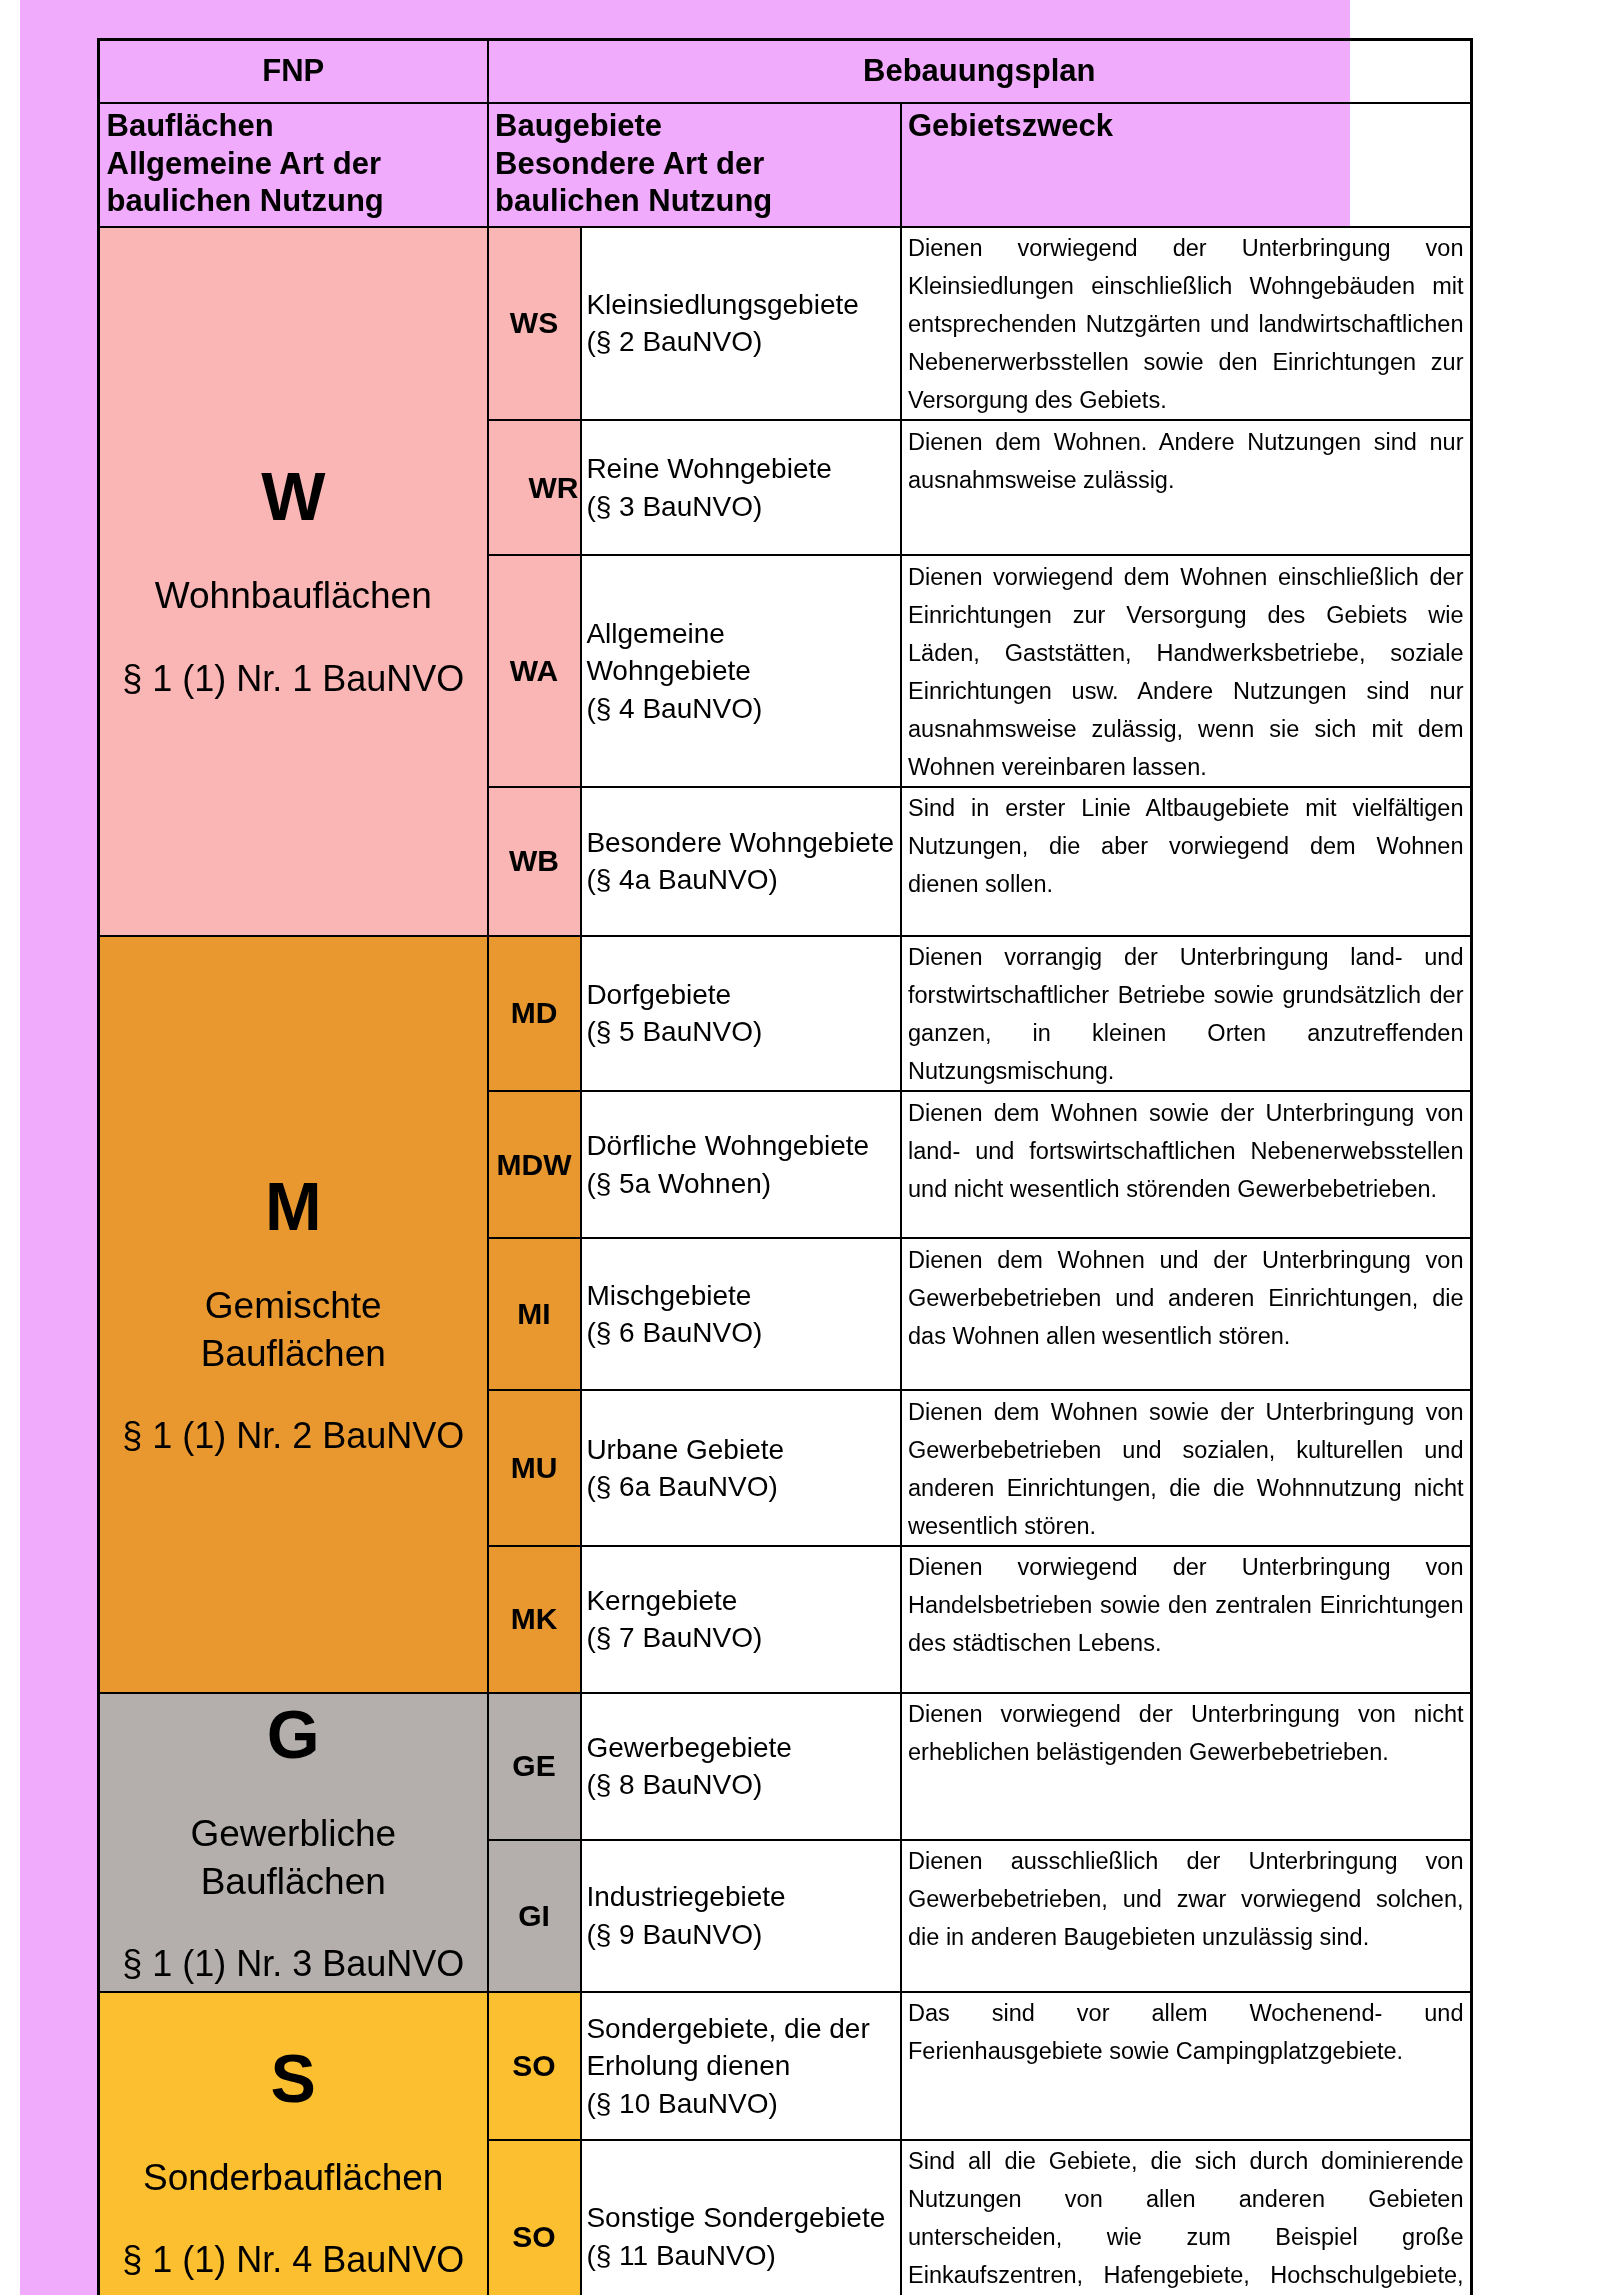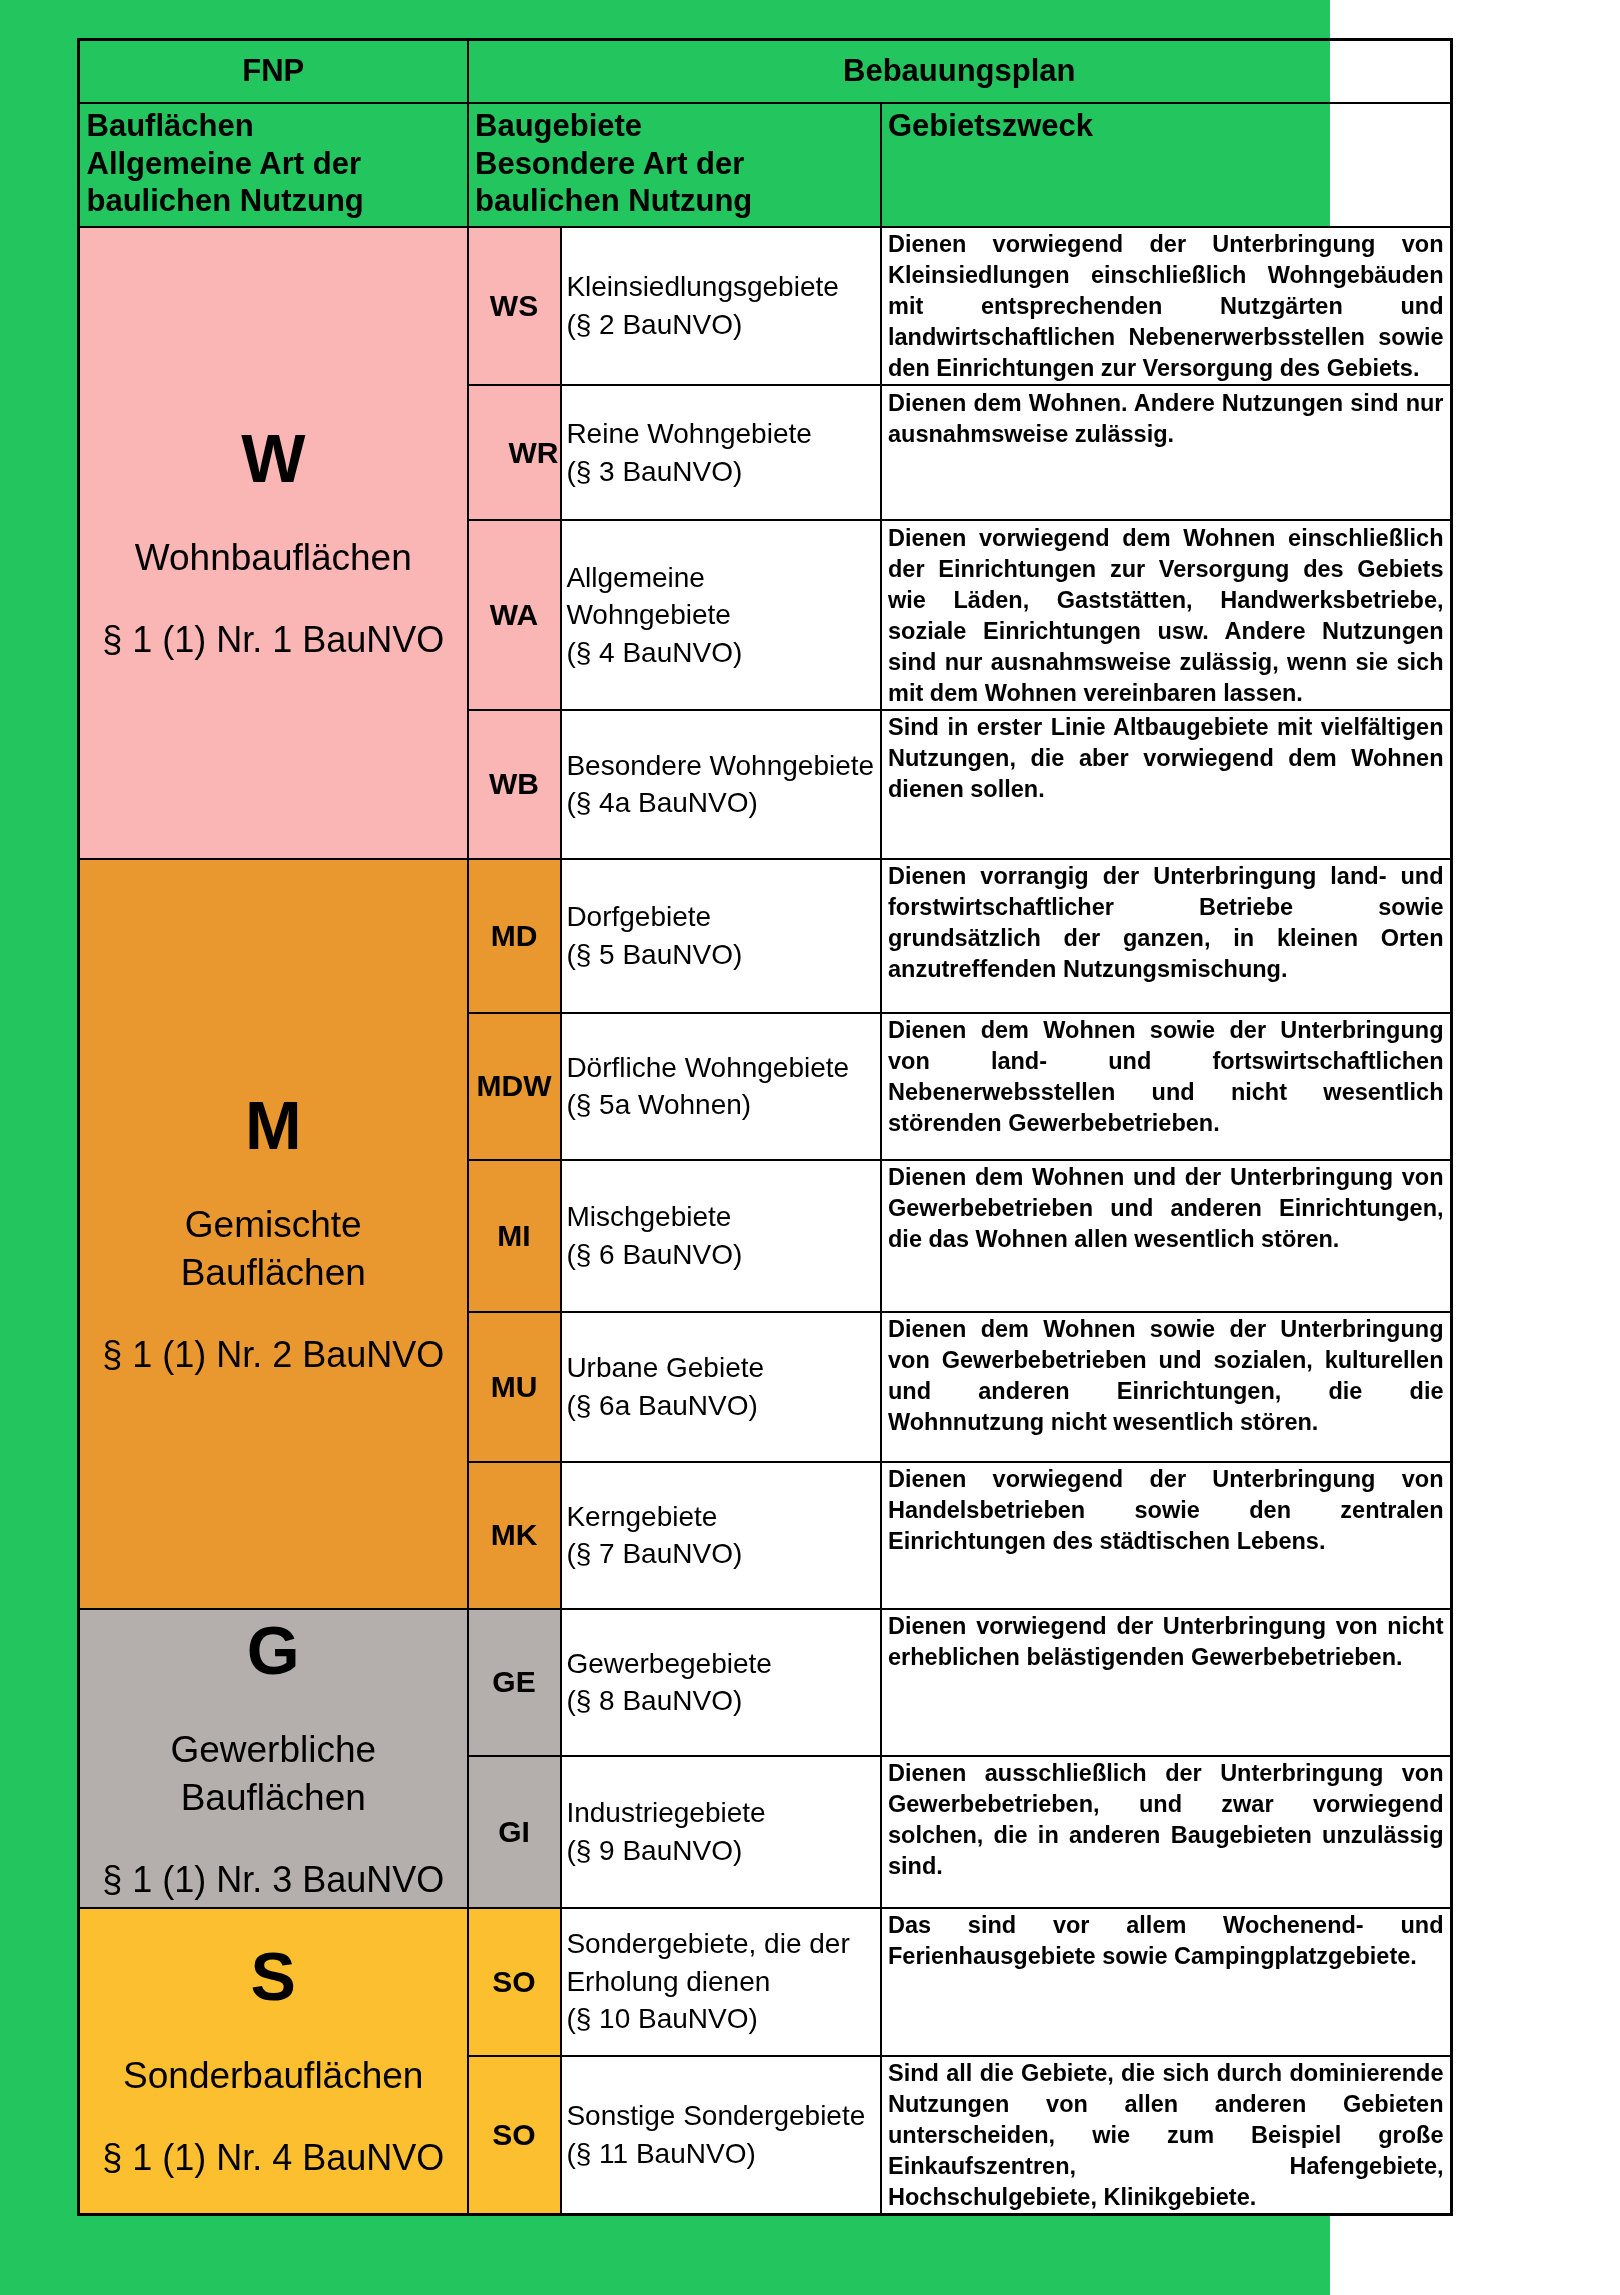--- a/index.html
+++ b/index.html
@@ -1,21 +1,22 @@
 <!DOCTYPE html>
 <html style="font-size:13px"><head>
 <meta charset="utf-8">
 <style>
   html,body{margin:0;padding:0;background:#ffffff;}
   .page{
     position:relative;
     width:1330px;height:2295px;
-    background:#22c55e;
+    background:#f0abfc;
     font-family:"Liberation Sans", sans-serif;
     color:#000;
+    margin-left:20px;
   }
   table.zoning{
     position:absolute;left:77px;top:38px;
     width:1373px;
     border-collapse:collapse;
     table-layout:fixed;
     border:3.2px solid #000;
   }
   td{border:2.4px solid #000;vertical-align:middle;overflow:hidden;}
   .hdr-top{
@@ -31,22 +32,22 @@
   .group-title{font-size:37px;line-height:1.3;margin-bottom:36px;white-space:pre-line;text-align:center;}
   .group-ref{font-size:36px;line-height:1.2;}
   .code-cell{
     font-weight:bold;font-size:30px;text-align:center;vertical-align:middle;
   }
   .name-cell{
     font-size:28px;text-align:left;vertical-align:middle;line-height:1.34;
     background:#ffffff;white-space:pre-line;padding:0 4.9px;
   }
   .desc-cell{
-    font-size:23.5px;line-height:31px;text-align:justify;vertical-align:top;
-    background:#ffffff;padding:1.6px 6.5px 0 6.5px;font-weight:bold;
+    font-size:23.5px;line-height:38px;text-align:justify;vertical-align:top;
+    background:#ffffff;padding:1.6px 6.5px 0 6.5px;
   }
 </style>
 </head>
 <body>
 
 <div class="page">
   <table class="zoning">
     <colgroup>
       <col style="width:389px">
         <col style="width:93px">

